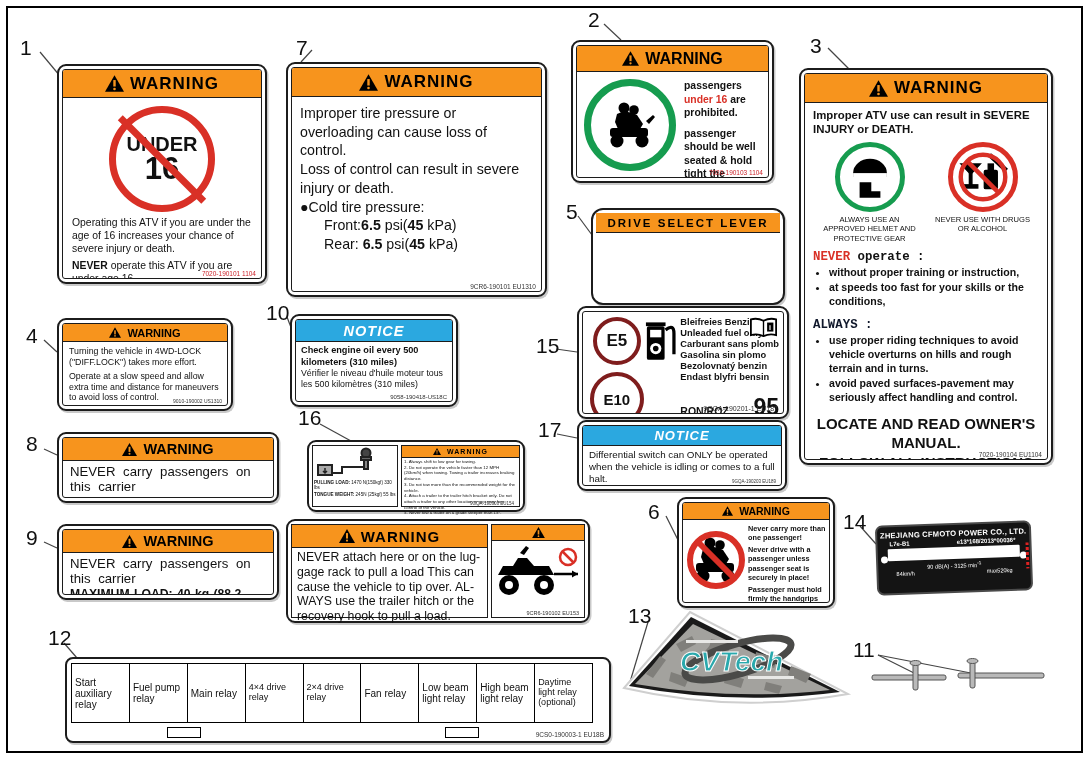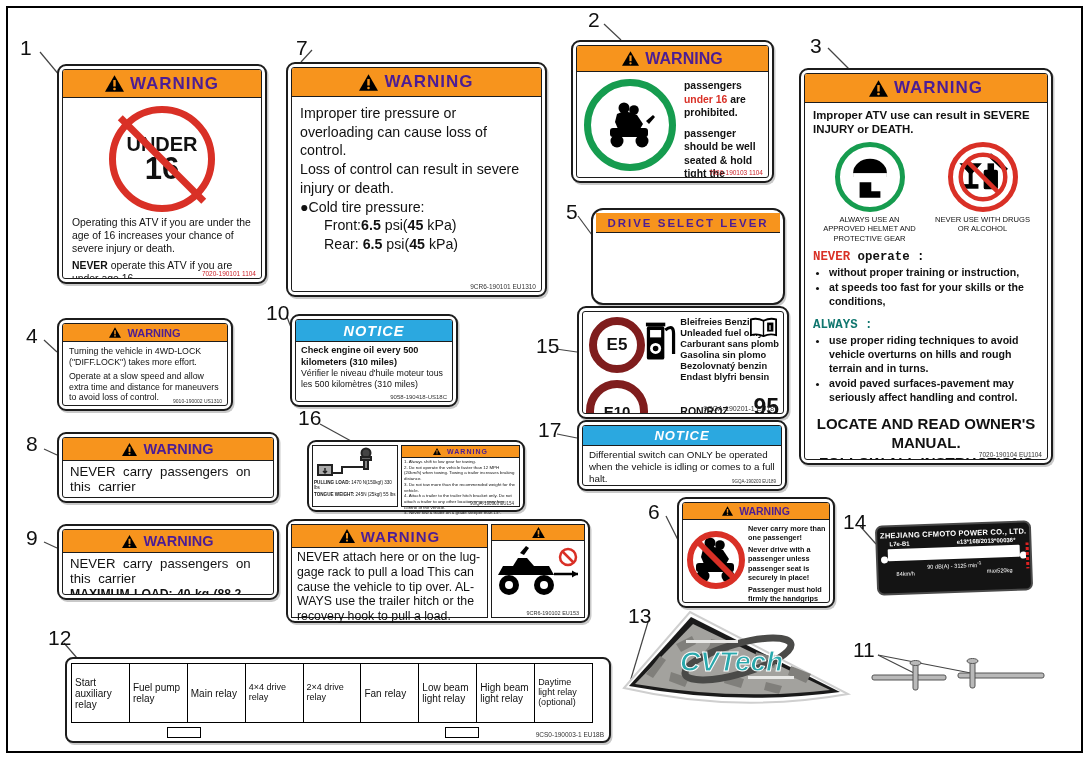--- a/index.html
+++ b/index.html
@@ -6,28 +6,28 @@
   body{width:1090px;height:760px;position:relative;background:#fff;
        font-family:"Liberation Sans",sans-serif;color:#111;overflow:hidden;}
   .frame{position:absolute;left:6px;top:6px;right:7px;bottom:7px;border:2px solid #000;}
   .co{position:absolute;font-size:21px;color:#101010;}
   #leads{position:absolute;left:0;top:0;width:1090px;height:760px;pointer-events:none;}
 
   .label{position:absolute;background:#fff;border:2px solid #1c1c1c;border-radius:9px;
          box-shadow:1.5px 2px 0 #c9c9c9;}
   .inner{position:absolute;inset:3px;border:1px solid #1c1c1c;border-radius:3px;overflow:hidden;background:#fff;}
   .whead{background:#f7941d;border-bottom:1px solid #1c1c1c;display:flex;align-items:center;
-         justify-content:center;gap:6px;font-weight:bold;color:#4c1d95;}
+         justify-content:center;gap:6px;font-weight:bold;color:#000000;}
   .nhead{background:#2ba8e0;border-bottom:1px solid #1c1c1c;display:flex;align-items:center;
          justify-content:center;color:#fff;font-weight:bold;font-style:italic;letter-spacing:1px;}
   .tri{display:block;}
   .code{position:absolute;right:5px;bottom:1px;font-size:6.5px;color:#333;white-space:nowrap;}
   .code.red{color:#cc2229;}
   .red{color:#d93026;}
-  .grn{color:#0f766e;}
+  .grn{color:#0f172a;}
   b,.b{font-weight:bold;}
 
   
   #lbl-under16{left:57px;top:64px;width:206px;height:216px;}
   #lbl-under16 .whead{height:27px;font-size:17px;letter-spacing:1px;}
   .ban-wrap{position:relative;width:106px;height:106px;margin:8px auto 4px;}
   .ban-ring{position:absolute;inset:0;border:7px solid #d93026;border-radius:50%;}
   .ban-slash{position:absolute;left:-6px;top:50px;width:118px;height:7px;background:#d93026;
              transform:rotate(45deg);}
   .u16-txt{position:absolute;inset:0;display:flex;flex-direction:column;align-items:center;
@@ -80,21 +80,21 @@
   
   #lbl-oil{left:290px;top:314px;width:164px;height:89px;}
   #lbl-oil .nhead{height:21px;font-size:14.5px;}
   .oil-en{font-weight:bold;font-size:9.2px;line-height:1.25;margin:3px 5px 0;}
   .oil-fr{font-size:8.8px;line-height:1.25;margin:0 5px;}
 
   
   #lbl-fuel{left:577px;top:306px;width:208px;height:109px;}
   .fuel-row{display:flex;padding:5px 4px 0 6px;}
   .fuel-ecol{width:56px;display:flex;flex-direction:column;align-items:center;gap:7px;}
-  .ecirc{border:8px solid #7f1d1d;border-radius:50%;font-weight:bold;display:flex;
+  .ecirc{border:4px solid #7f1d1d;border-radius:50%;font-weight:bold;display:flex;
          align-items:center;justify-content:center;background:#fff;}
   .e5{width:40px;height:40px;font-size:17px;}
   .e10{width:46px;height:46px;font-size:15px;}
   .fuel-txt{flex:1;padding-left:4px;position:relative;}
   .fuel-line{font-weight:bold;font-size:9.3px;line-height:1.18;white-space:nowrap;}
   .fuel-book{position:absolute;right:2px;top:0;}
   .ron{display:flex;align-items:baseline;gap:4px;margin-top:2px;}
   .ron-l{font-weight:bold;font-size:10.5px;}
   .ron-v{font-weight:bold;font-size:23px;line-height:0.9;margin-top:12px;}
 

